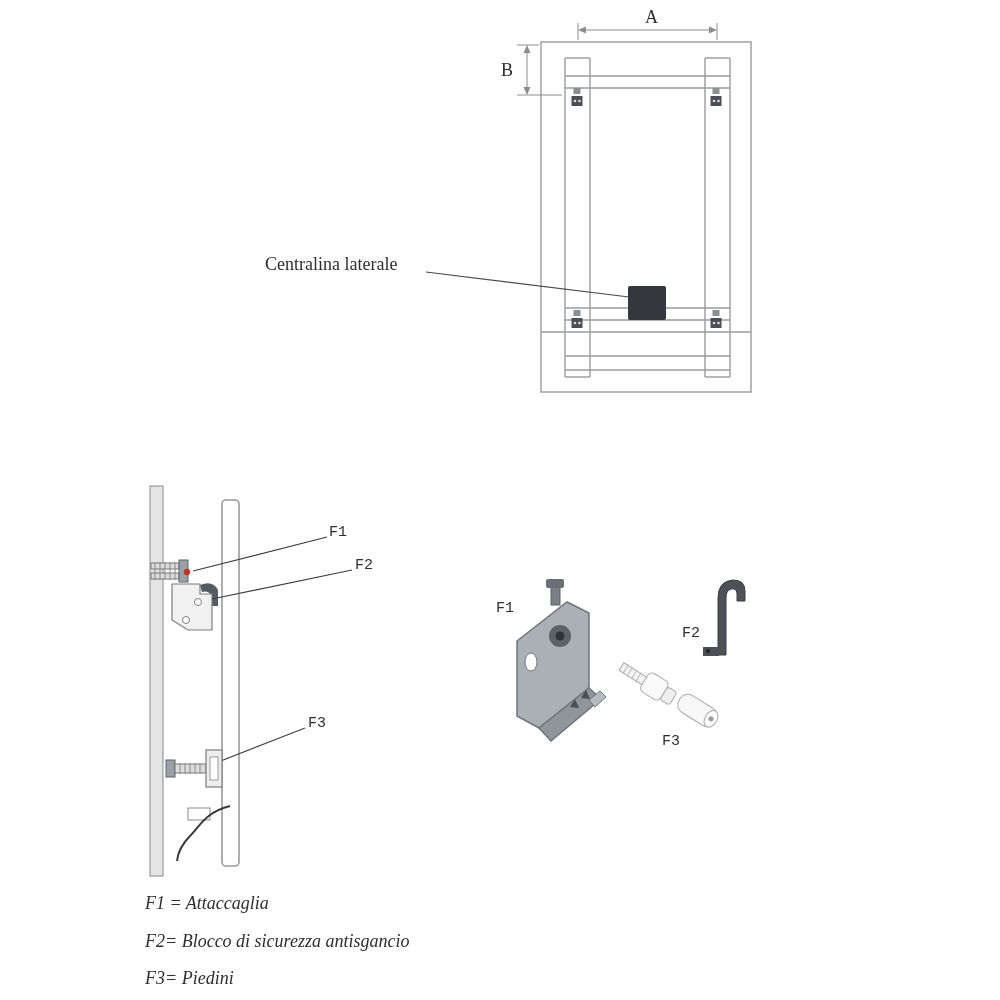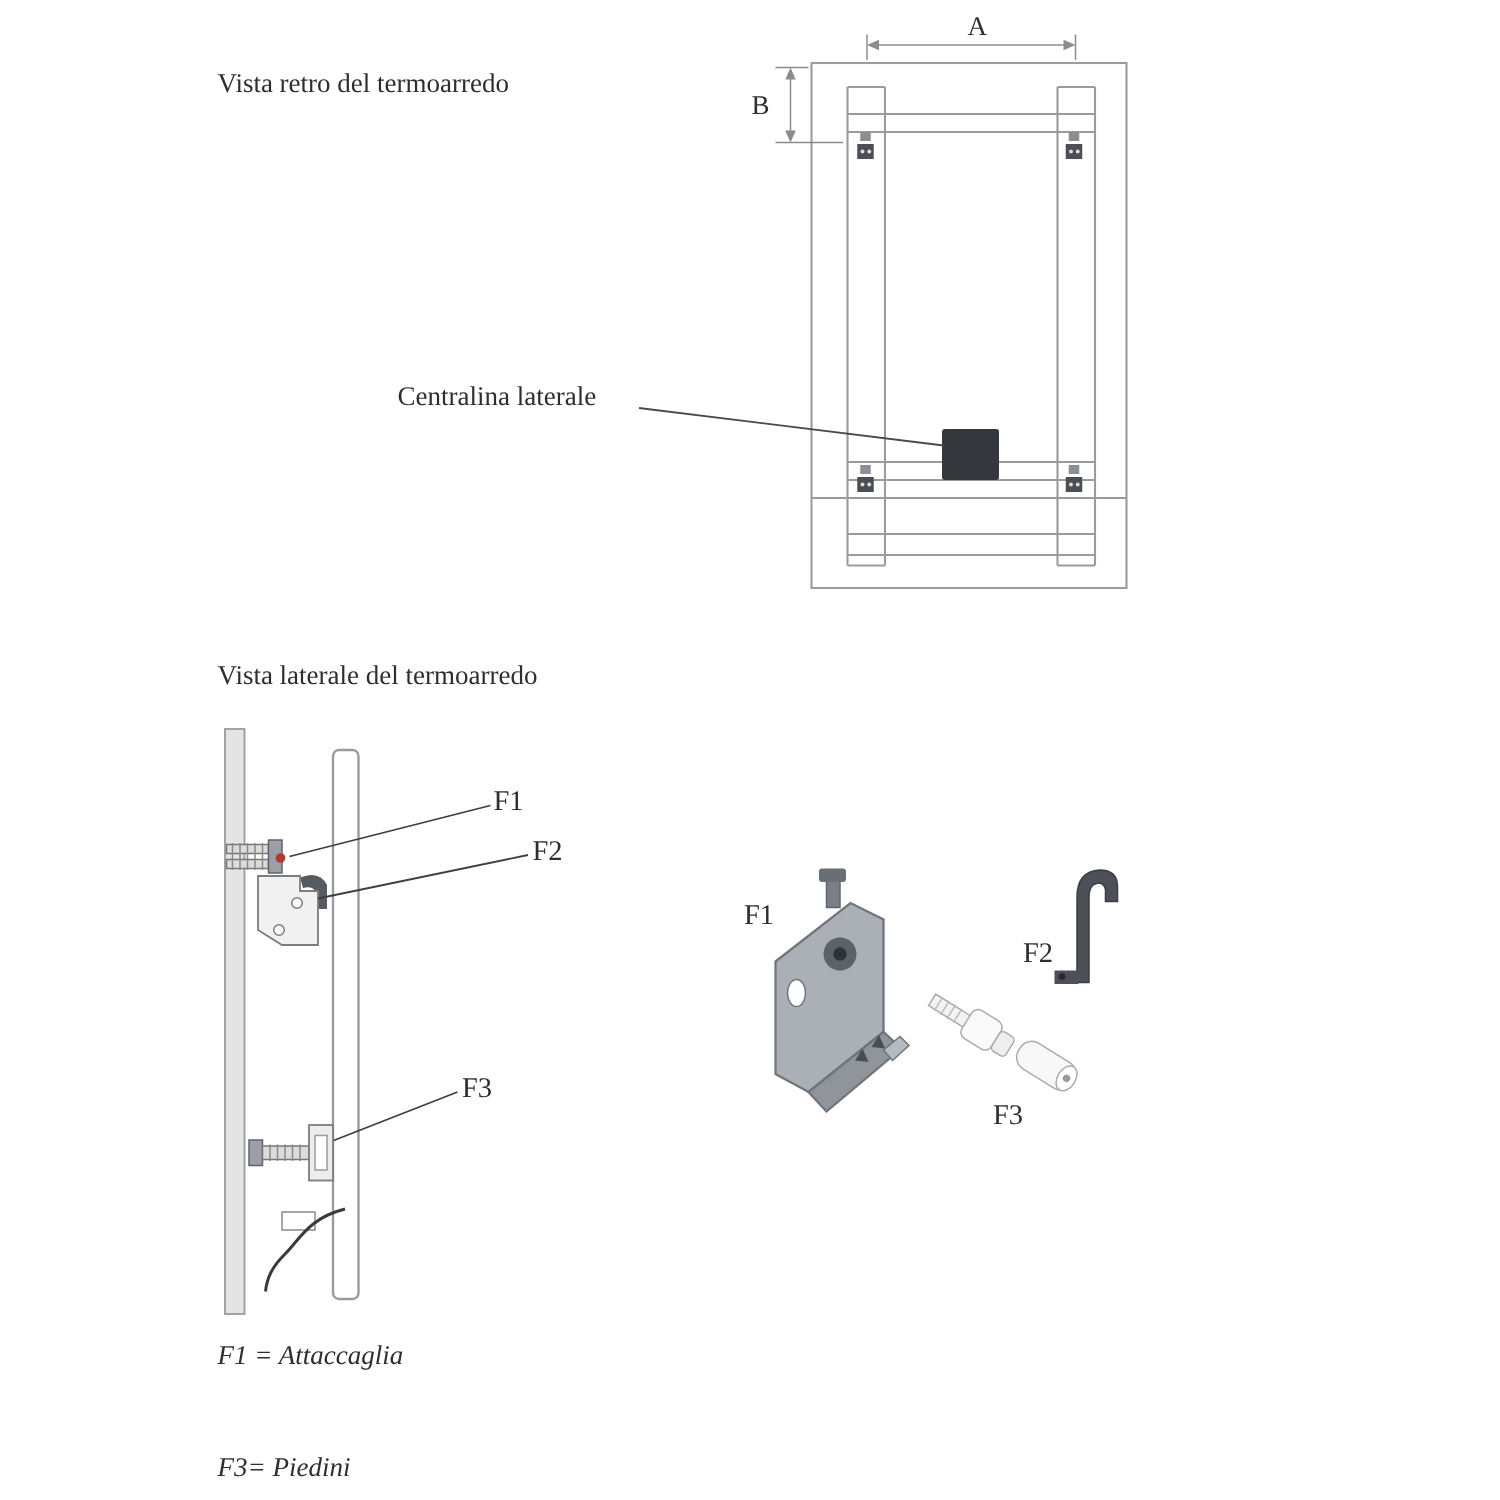--- a/index.html
+++ b/index.html
@@ -2,21 +2,21 @@
 <html><head>
 <meta charset="utf-8">
 <style>
   html,body{margin:0;padding:0;background:#ffffff;}
   .page{position:relative;width:1000px;height:1000px;background:#ffffff;
         font-family:"Liberation Serif",serif;color:#2e2e2e;overflow:hidden;}
   .art{position:absolute;left:0;top:0;}
   .lbl{position:absolute;white-space:nowrap;line-height:1.2;}
   .title{font-size:18px;}
   .dim{font-size:18px;}
-  .callout{font-size:19px;}
+  .callout{font-size:15px;font-family:Liberation Mono, monospace;}
   .legend-line{position:absolute;white-space:nowrap;font-size:18px;font-style:italic;}
 </style>
 </head>
 <body>
 
 <div class="page">
 
   <svg class="art" width="1000" height="1000" viewBox="0 0 1000 1000">
     <defs>
       <g id="bracket-icon">
@@ -163,29 +163,28 @@
         </g>
         <g transform="rotate(32 700 712)">
           <rect x="676" y="702" width="42" height="20" rx="9" fill="#f8f8f8" stroke="#ababab"></rect>
           <ellipse cx="713" cy="712" rx="6" ry="9" fill="#ffffff" stroke="#ababab"></ellipse>
           <circle cx="713" cy="712" r="2.5" fill="#9a9a9a"></circle>
         </g>
       </g>
     </g>
   </svg>
 
-  <div class="lbl title" style="left:145px;top:45px">Vista retro del termoarredo</div>
   <div class="lbl dim" style="left:645px;top:7px">A</div>
   <div class="lbl dim" style="left:501px;top:60px">B</div>
   <div class="lbl title" style="left:265px;top:254px">Centralina laterale</div>
 
-  <div class="lbl title" style="left:145px;top:440px">Vista laterale del termoarredo</div>
   <div class="lbl callout" style="left:329px;top:524px">F1</div>
   <div class="lbl callout" style="left:355px;top:557px">F2</div>
   <div class="lbl callout" style="left:308px;top:715px">F3</div>
 
   <div class="lbl callout" style="left:496px;top:600px">F1</div>
   <div class="lbl callout" style="left:682px;top:625px">F2</div>
   <div class="lbl callout" style="left:662px;top:733px">F3</div>
 
   <div class="legend-line" style="left:145px;top:893px">F1 = Attaccaglia</div>
+  <div class="legend-line" style="left:145px;top:931px">F2= Blocco di sicurezza antisgancio</div>
   <div class="legend-line" style="left:145px;top:968px">F3= Piedini</div>
 </div>
 
 </body></html>

